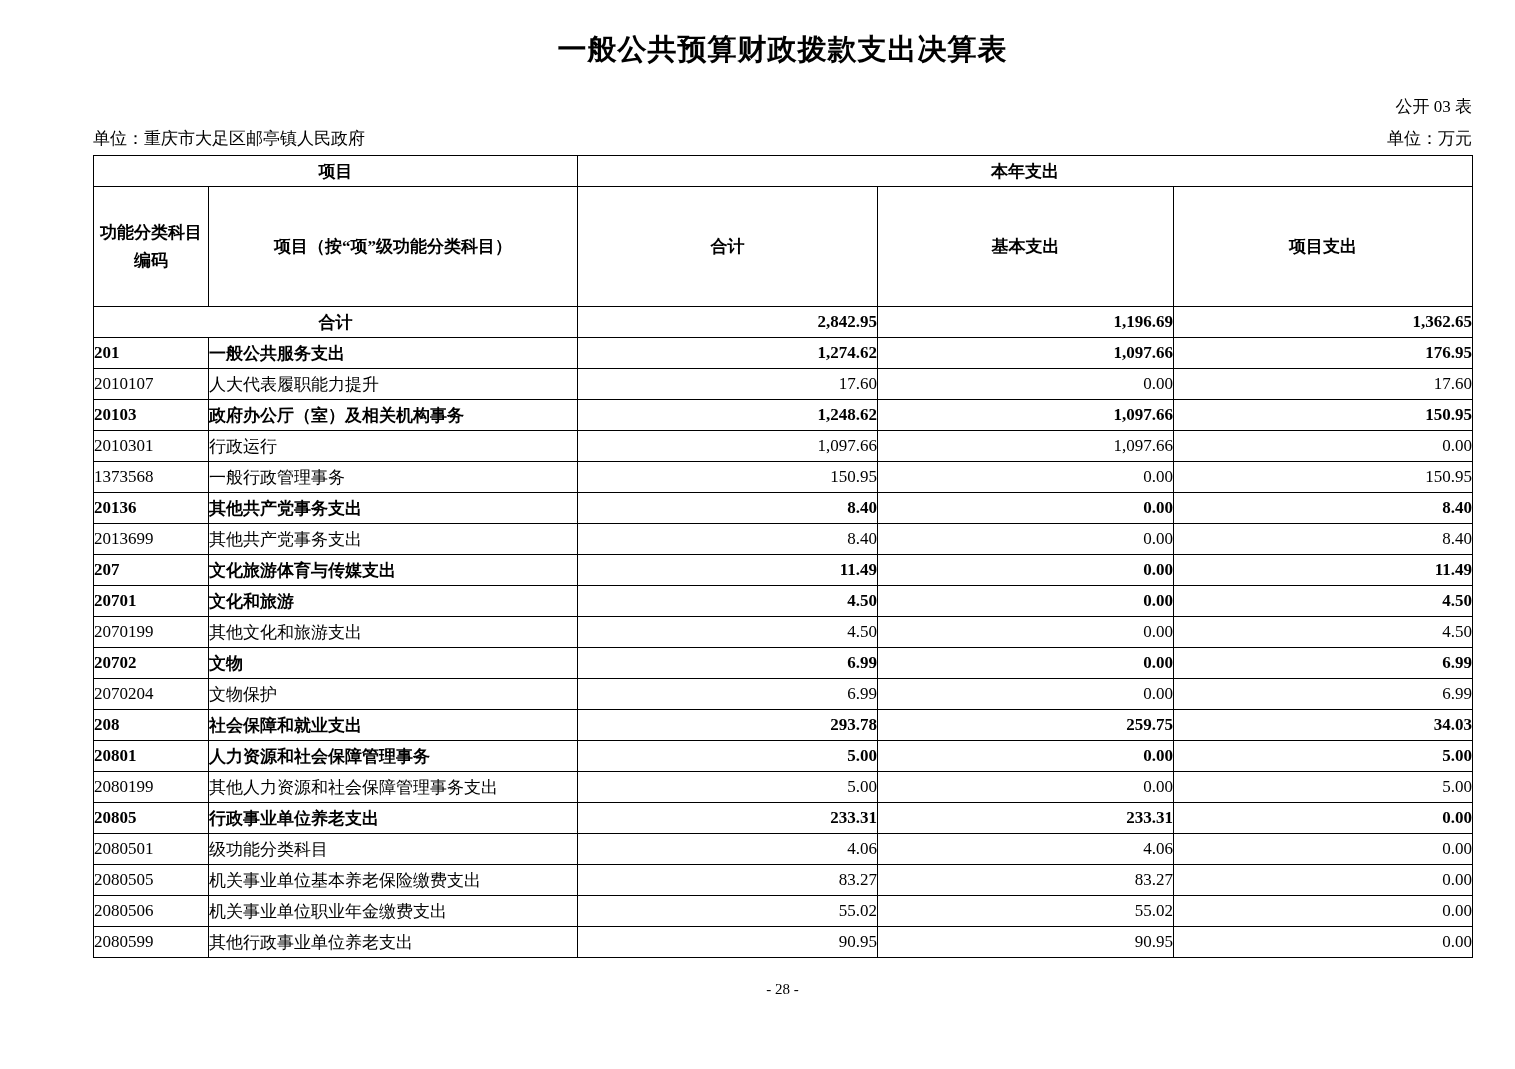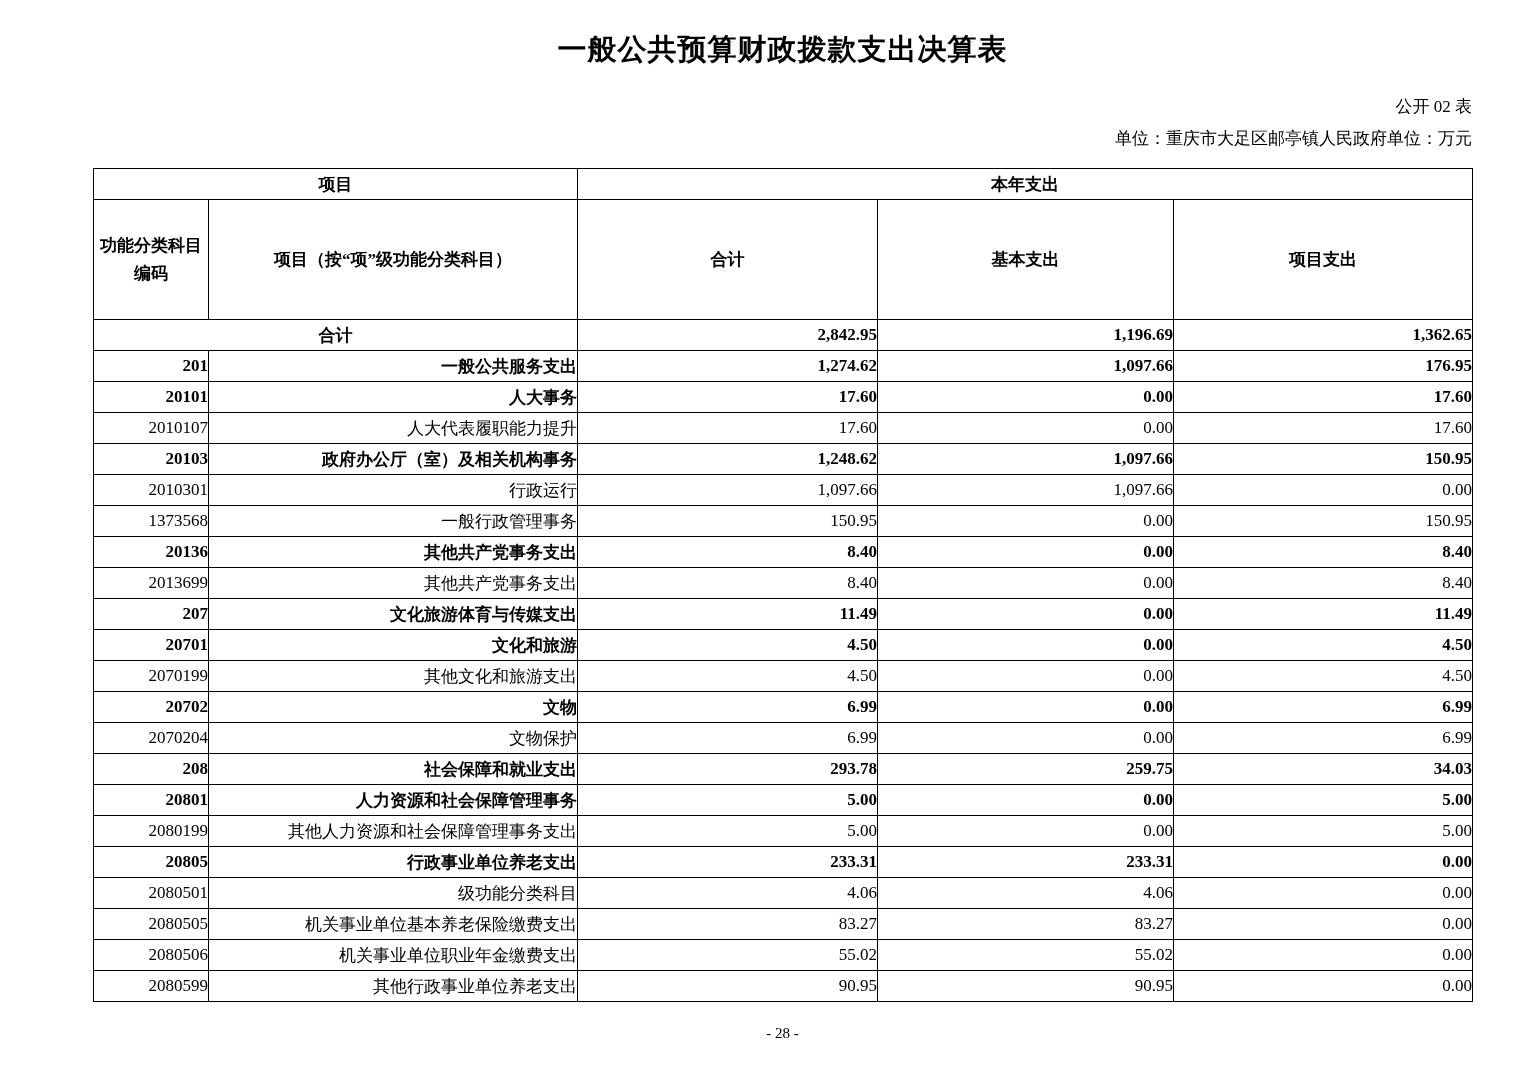--- a/index.html
+++ b/index.html
@@ -20,65 +20,65 @@
     text-align: center;
     letter-spacing: 1px;
   }
   .doc-label {
     margin-top: 25px;
     text-align: right;
     font-size: 17px;
   }
   .unit-row {
     display: flex;
-    justify-content: flex-end;
+    justify-content: space-between;
     align-items: flex-end;
     font-size: 17px;
     margin-top: 9px;
-    margin-bottom: 18px;
+    margin-bottom: 5px;
   }
 
   table.budget {
     border-collapse: collapse;
     table-layout: fixed;
     width: 1379px;
   }
   table.budget th, table.budget td {
     border: 1px solid #000;
     font-size: 17px;
     padding: 0;
     overflow: hidden;
     white-space: nowrap;
   }
   thead th { font-weight: bold; vertical-align: middle; }
   tr.group-row th { height: 31px; }
   tr.label-row th { height: 120px; }
   .code-head-line { line-height: 1.6; }
 
   tbody td { height: 31px; vertical-align: middle; }
-  td.code { text-align: right; padding-left: 3px; font-family: Liberation Serif, serif; }
-  td.name { text-align: right; padding-left: 4px; }
+  td.code { text-align: left; padding-left: 3px; font-family: Liberation Serif, serif; }
+  td.name { text-align: left; padding-left: 4px; }
   td.num  { text-align: right; padding-right: 8px; }
   td.center { text-align: center; }
   tr.bold td { font-weight: bold; }
 
   .footer {
     margin-top: 23px;
     text-align: center;
     font-size: 15px;
   }
 </style>
 </head>
 <body>
 
 <div class="page">
 
   <h1 class="title">一般公共预算财政拨款支出决算表</h1>
 
-  <div class="doc-label">公开 02 表</div>
+  <div class="doc-label">公开 03 表</div>
 
   <div class="unit-row">
     <span>单位：重庆市大足区邮亭镇人民政府</span>
     <span>单位：万元</span>
   </div>
 
   <table class="budget">
     <colgroup>
       <col style="width:115px">
       <col style="width:369px">
@@ -109,27 +109,20 @@
         <td class="num">1,196.69</td>
         <td class="num">1,362.65</td>
       </tr>
     <tr class="bold">
     <td class="code">201</td>
     <td class="name">一般公共服务支出</td>
     <td class="num">1,274.62</td>
     <td class="num">1,097.66</td>
     <td class="num">176.95</td>
   </tr>
-        <tr class="bold">
-    <td class="code">20101</td>
-    <td class="name">人大事务</td>
-    <td class="num">17.60</td>
-    <td class="num">0.00</td>
-    <td class="num">17.60</td>
-  </tr>
         <tr>
     <td class="code">2010107</td>
     <td class="name">人大代表履职能力提升</td>
     <td class="num">17.60</td>
     <td class="num">0.00</td>
     <td class="num">17.60</td>
   </tr>
         <tr class="bold">
     <td class="code">20103</td>
     <td class="name">政府办公厅（室）及相关机构事务</td>

